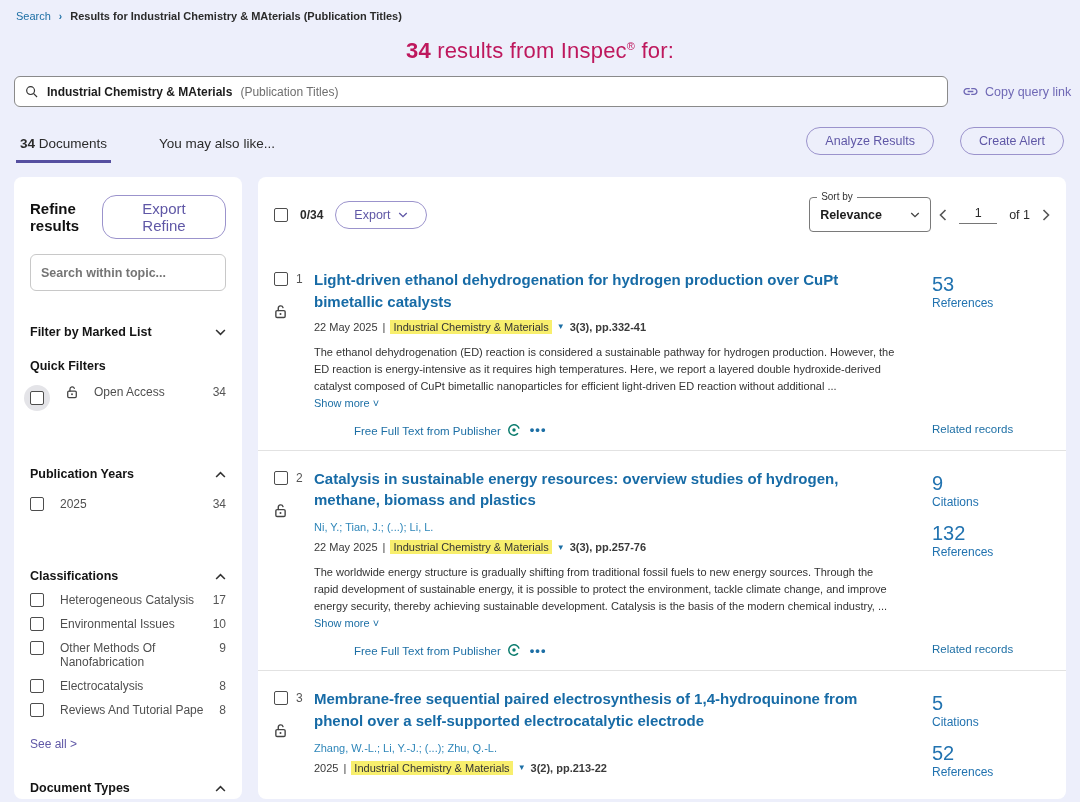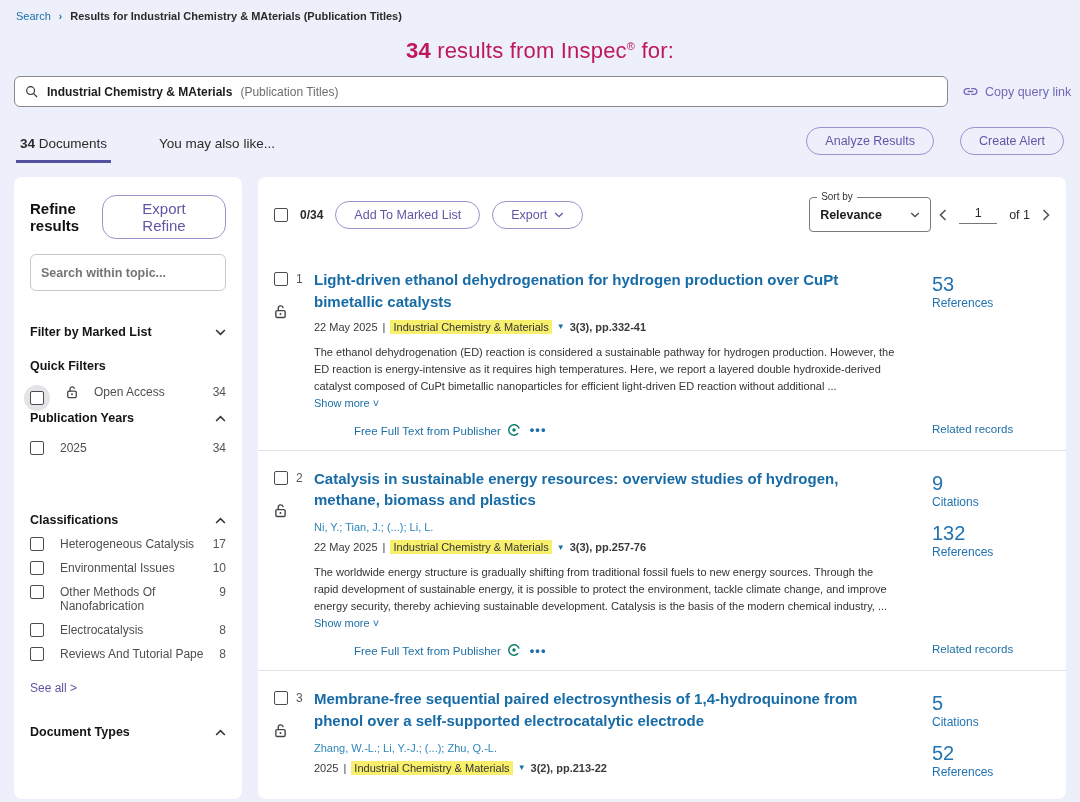--- a/index.html
+++ b/index.html
@@ -80,21 +80,21 @@
   .fulltext-row{margin-top:11px;margin-left:40px;display:flex;align-items:center;gap:9px}
   .fulltext{color:#1d6fa5;font-size:11.5px;cursor:pointer;display:flex;align-items:flex-end;gap:6px}
   .more-dots{color:#1d6fa5;font-size:13px;font-weight:700;letter-spacing:1px;cursor:pointer;line-height:1}
   .res-right{width:118px;flex-shrink:0;display:flex;flex-direction:column;padding-top:4px}
   .stat{cursor:pointer;margin-bottom:13px}
   .stat-num{font-size:20px;color:#2273b0;line-height:1.1}
   .stat-label{font-size:12px;color:#2273b0;margin-top:1px}
   .related{margin-top:auto;color:#1d6fa5;font-size:11.5px;cursor:pointer;padding-bottom:2px}
   
   .mt34{margin-top:34px}.mt20{margin-top:20px}.mt12{margin-top:12px}
-  .mt56{}
+  .mt56{margin-top:56px}
   .cls-list .filter-item{margin-top:10px}
   svg{display:block}
 </style>
 </head>
 <body>
 
 <div class="breadcrumb">
   <span class="crumb-link">Search</span>
   <span class="crumb-sep">›</span>
   <span class="crumb-current">Results for Industrial Chemistry &amp; MAterials (Publication Titles)</span>
@@ -235,21 +235,20 @@
       </span>
     </div>
     
   </div>
 
   <div class="card main">
 
     <div class="toolbar">
       <span class="checkbox"></span>
       <span class="sel-count">0/34</span>
-      <button class="pill">Add To Marked List</button>
       <button class="pill">
         <span>Export</span>
         <span>
           <svg width="10" height="6" viewBox="0 0 12 8">
               <path d="M1 1.2l5 5 5-5" fill="none" stroke="#5f57a6" stroke-width="1.8"></path>
             </svg>
         </span>
       </button>
       <div class="right-cluster">
         <div class="sort">

